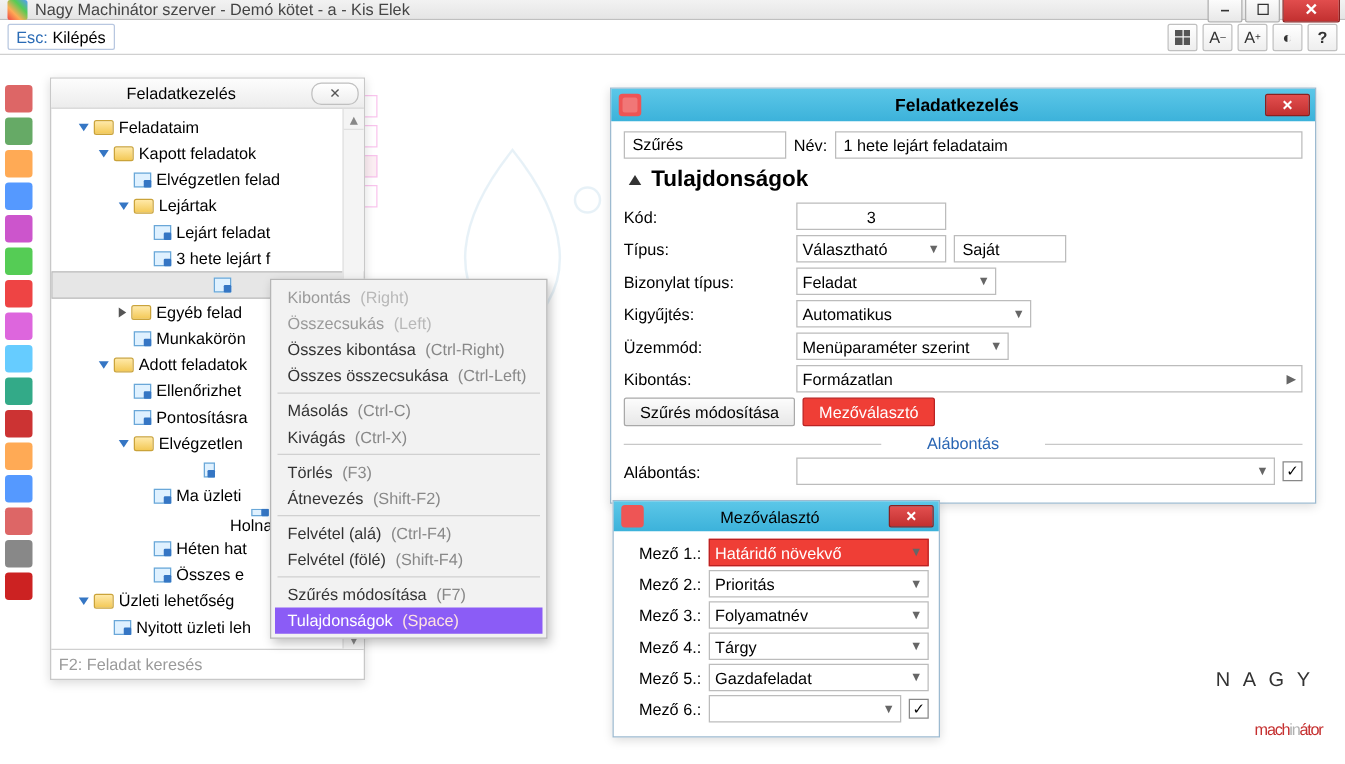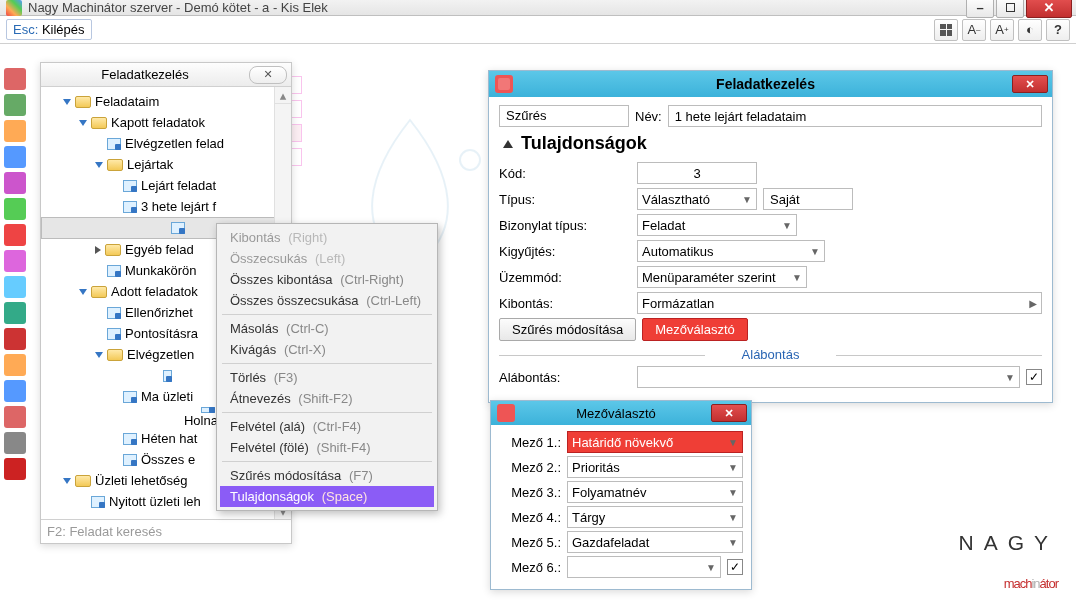--- a/index.html
+++ b/index.html
@@ -88,21 +88,21 @@
   .mezo-win .whdr { height:24px; background: linear-gradient(#5cc7e8,#3cb2da); display:flex; align-items:center; }
   .mezo-win .whdr .wttl { flex:1; text-align:center; font-size:13px; }
   .mezo-body { padding:6px 8px 8px 8px; }
   .mrow { display:flex; align-items:center; gap:6px; margin-bottom:3px; }
   .mrow .ml { width:62px; text-align:right; }
   .mrow .sel { flex:1; }
   .mrow .sel.red { background:#ef3e36; color:#fff; border-color:#b22; }
 
   
   .logo { position:absolute; right:18px; bottom:16px; text-align:right; line-height:1; }
-  .logo .l1 { letter-spacing:10px; color:#333; font-size:21px; }
+  .logo .l1 { letter-spacing:10px; color:#333; font-size:16px; }
   .logo .l2 { font-size:42px; color:#b0b0b0; font-weight:300; letter-spacing:-1px; }
 
   
   .flourish { position:absolute; top:110px; left:300px; width:220px; height:260px; opacity:.18; pointer-events:none; }
 
   
   .faint-tabs { position:absolute; top:76px; left:272px; width:30px; height:420px; }
   .faint-tabs .ft { height:18px; margin-bottom:6px; border:1px solid #e5c; opacity:.35; }
 
 </style>

